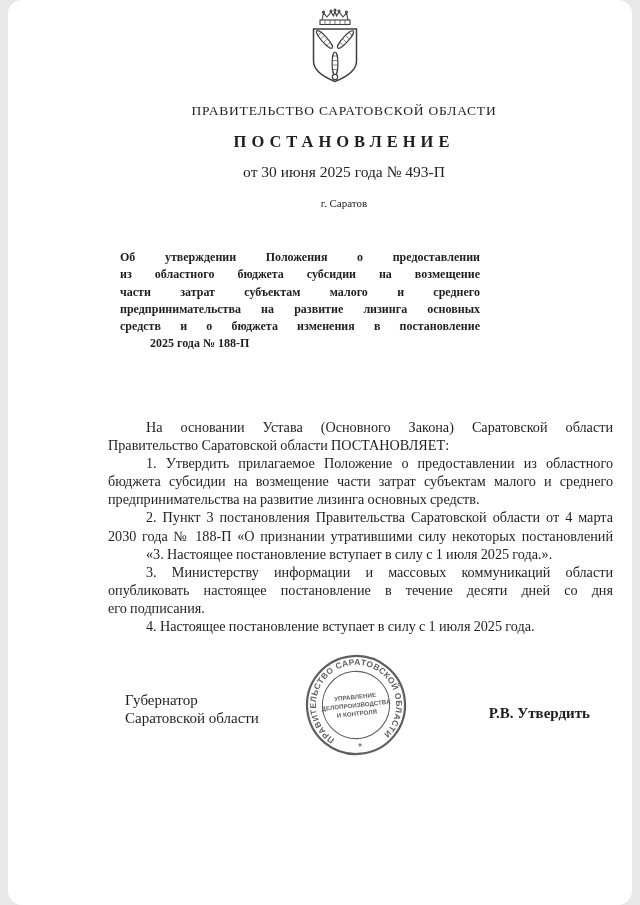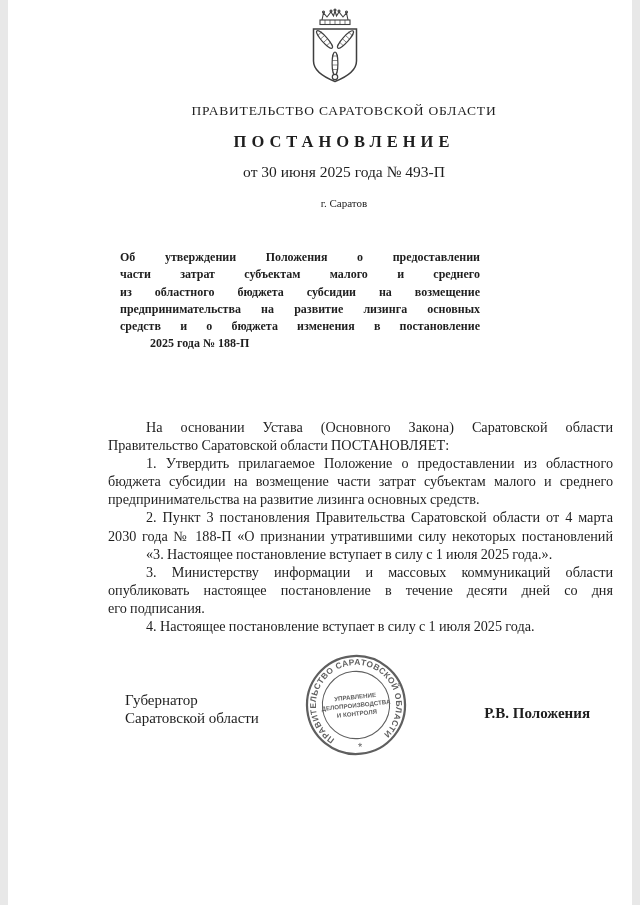--- a/index.html
+++ b/index.html
@@ -1,19 +1,19 @@
 <!DOCTYPE html>
 <html><head>
 <meta charset="utf-8">
 <style>
   html,body{margin:0;padding:0;background:#e8e8e8;}
   .page{
     position:relative;width:624px;height:905px;margin:0 auto;
     background:#ffffff;overflow:hidden;
-    font-family:"Liberation Serif",serif;color:#1e1e1e;
+    font-family:"Liberation Serif",serif;color:#1e1e1e;border-radius:14px;
   }
   .emblem{position:absolute;left:299px;top:8px;width:56px;height:84px;}
   .hdr{position:absolute;left:16px;width:640px;text-align:center;white-space:nowrap;}
   .org{top:103px;font-size:13.5px;letter-spacing:0.8px;}
   .doctype{top:132px;font-size:16.5px;font-weight:bold;letter-spacing:5px;}
   .docnum{top:163px;font-size:15.5px;}
   .city{top:197px;font-size:11px;}
   .title{position:absolute;left:112px;top:249px;width:360px;
     font-size:12px;font-weight:bold;line-height:17.3px;}
   .tl{text-align:justify;text-align-last:justify;}
@@ -73,22 +73,22 @@
     </svg>
   </div>
 
   <div class="hdr org">ПРАВИТЕЛЬСТВО САРАТОВСКОЙ ОБЛАСТИ</div>
   <div class="hdr doctype">ПОСТАНОВЛЕНИЕ</div>
   <div class="hdr docnum">от 30 июня 2025 года № 493-П</div>
   <div class="hdr city">г. Саратов</div>
 
   <div class="title">
     <div class="tl">Об утверждении Положения о предоставлении</div>
+    <div class="tl">из областного бюджета субсидии на возмещение</div>
     <div class="tl">части затрат субъектам малого и среднего</div>
-    <div class="tl">из областного бюджета субсидии на возмещение</div>
     <div class="tl">предпринимательства на развитие лизинга основных</div>
     <div class="tl">средств и о бюджета изменения в постановление</div>
     <div class="tl last">2025 года № 188-П</div>
   </div>
 
   <div class="docbody">
     <div class="para">
       <div class="bl first">На основании Устава (Основного Закона) Саратовской области</div>
       <div class="bl last">Правительство Саратовской области ПОСТАНОВЛЯЕТ:</div>
     </div>
@@ -111,21 +111,21 @@
     </div>
     <div class="para">
       <div class="bl first last">4. Настоящее постановление вступает в силу с 1 июля 2025 года.</div>
     </div>
   </div>
 
   <div class="sig">
     <div>Губернатор</div>
     <div>Саратовской области</div>
   </div>
-  <div class="sig-name">Р.В. Положения</div>
+  <div class="sig-name">Р.В. Утвердить</div>
 
   <div class="stamp">
     <svg viewBox="-60 -60 120 120" width="112" height="112">
       <circle class="ring-outer" r="52.5"></circle>
       <circle class="ring-inner" r="36"></circle>
       <defs>
         <path id="ring-text-path" d="M -26.5,33.9 A 43,43 0 1 1 26.5,33.9" fill="none"></path>
       </defs>
       <text class="ring-text">
         <textPath href="#ring-text-path">ПРАВИТЕЛЬСТВО САРАТОВСКОЙ ОБЛАСТИ</textPath>

